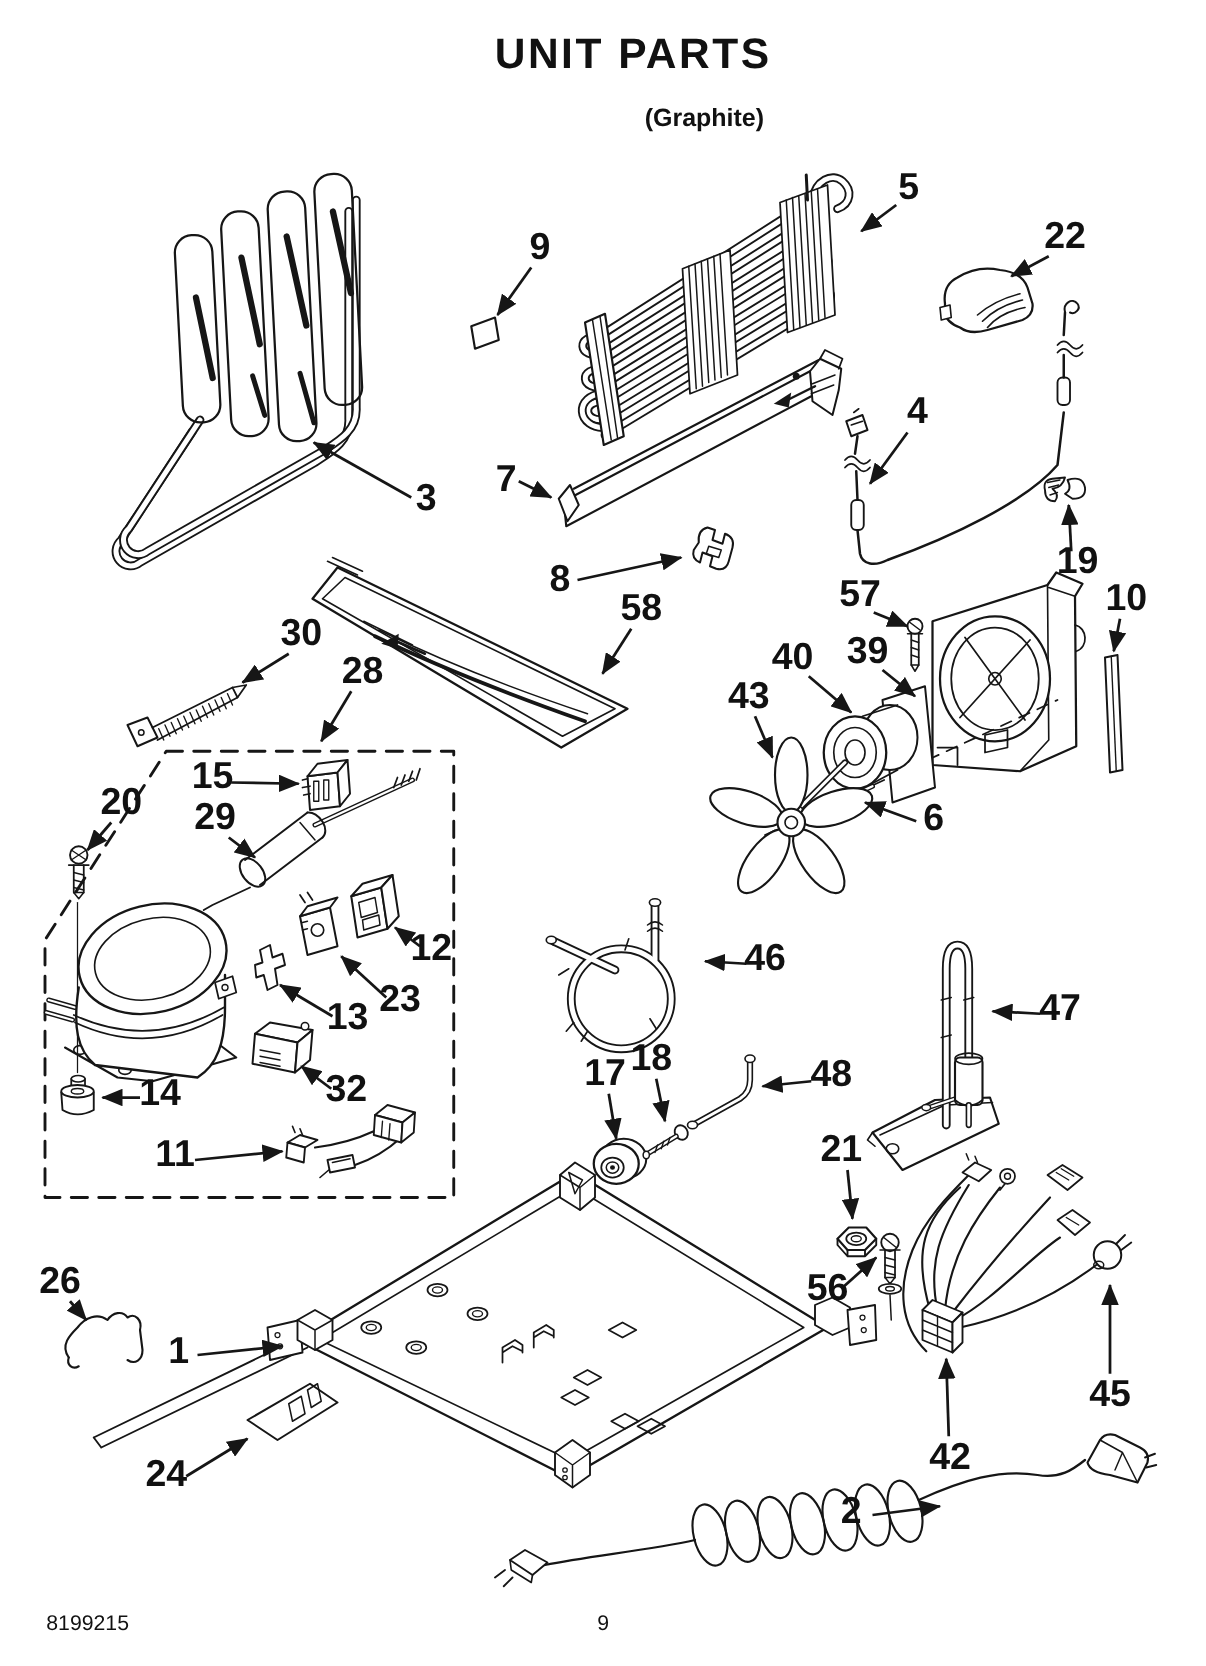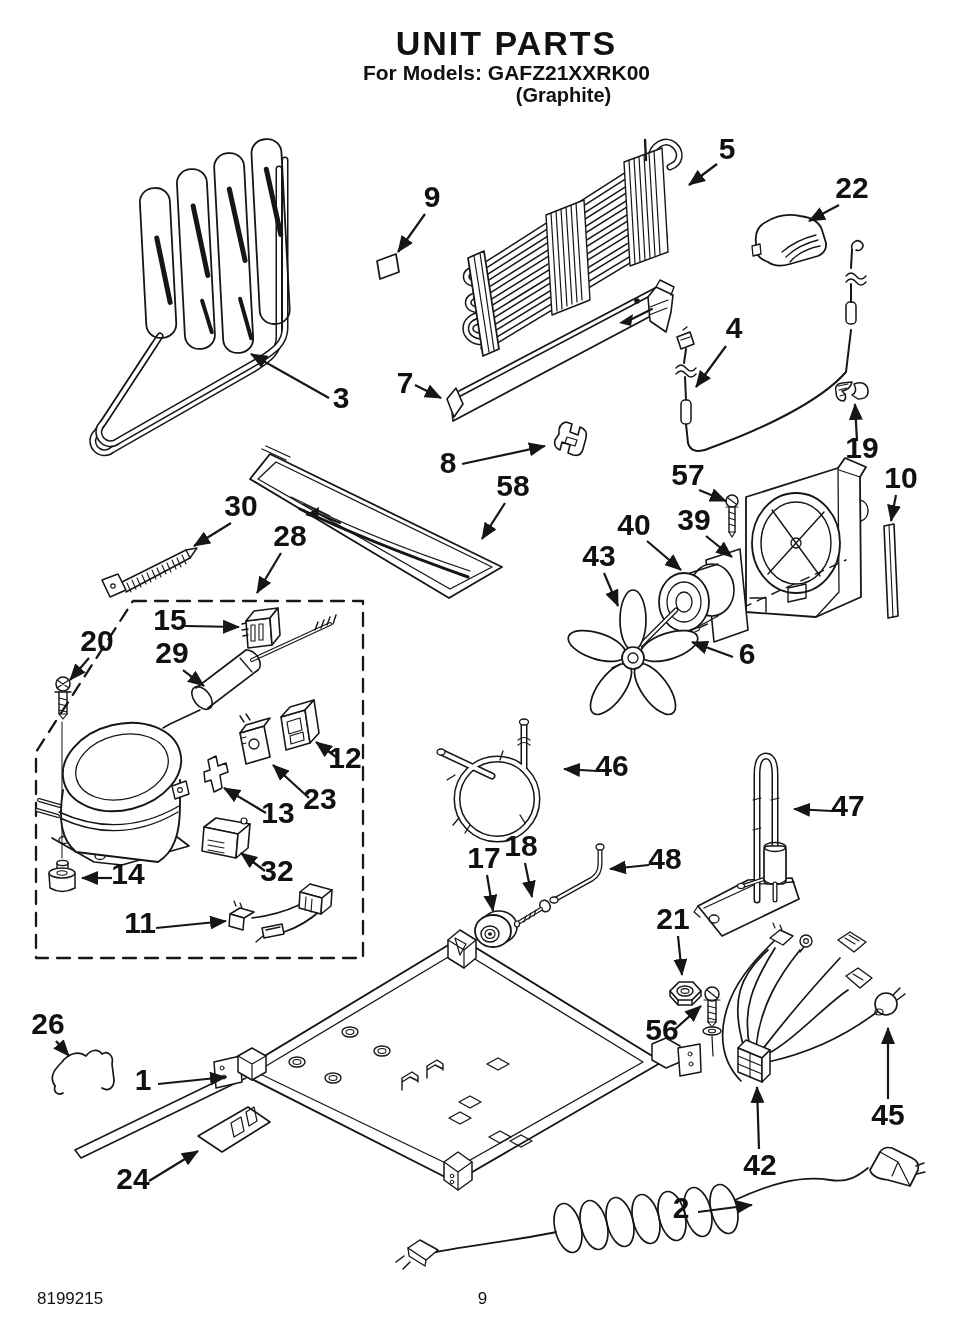--- a/index.html
+++ b/index.html
@@ -24,21 +24,20 @@
   svg .tI4{fill:none;stroke:#fff;stroke-width:1.8;stroke-linecap:round;stroke-linejoin:round;}
   svg .leader{stroke:#161616;stroke-width:2.2;fill:none;}
   svg text.callout{font-family:"Liberation Sans",sans-serif;font-size:30px;font-weight:bold;
         fill:#111;text-anchor:middle;}
 </style>
 </head>
 <body>
 
 <div class="page">
   <div class="hdr title">UNIT PARTS</div>
-  <div class="hdr models">For Models: GAFZ21XXRK00</div>
   <div class="hdr finish">(Graphite)</div>
 
   <svg class="art" width="965" height="1333" viewBox="0 0 965 1333">
     <defs>
       <marker id="arrowhead" markerUnits="userSpaceOnUse" markerWidth="18" markerHeight="14" refX="16" refY="7" orient="auto">
         <path d="M0,0 L17,7 L0,14 Z" fill="#161616"></path>
       </marker>
       <pattern id="fins" width="6" height="4" patternUnits="userSpaceOnUse">
         <path d="M0,2 H6" stroke="#161616" stroke-width="0.9"></path>
       </pattern>

